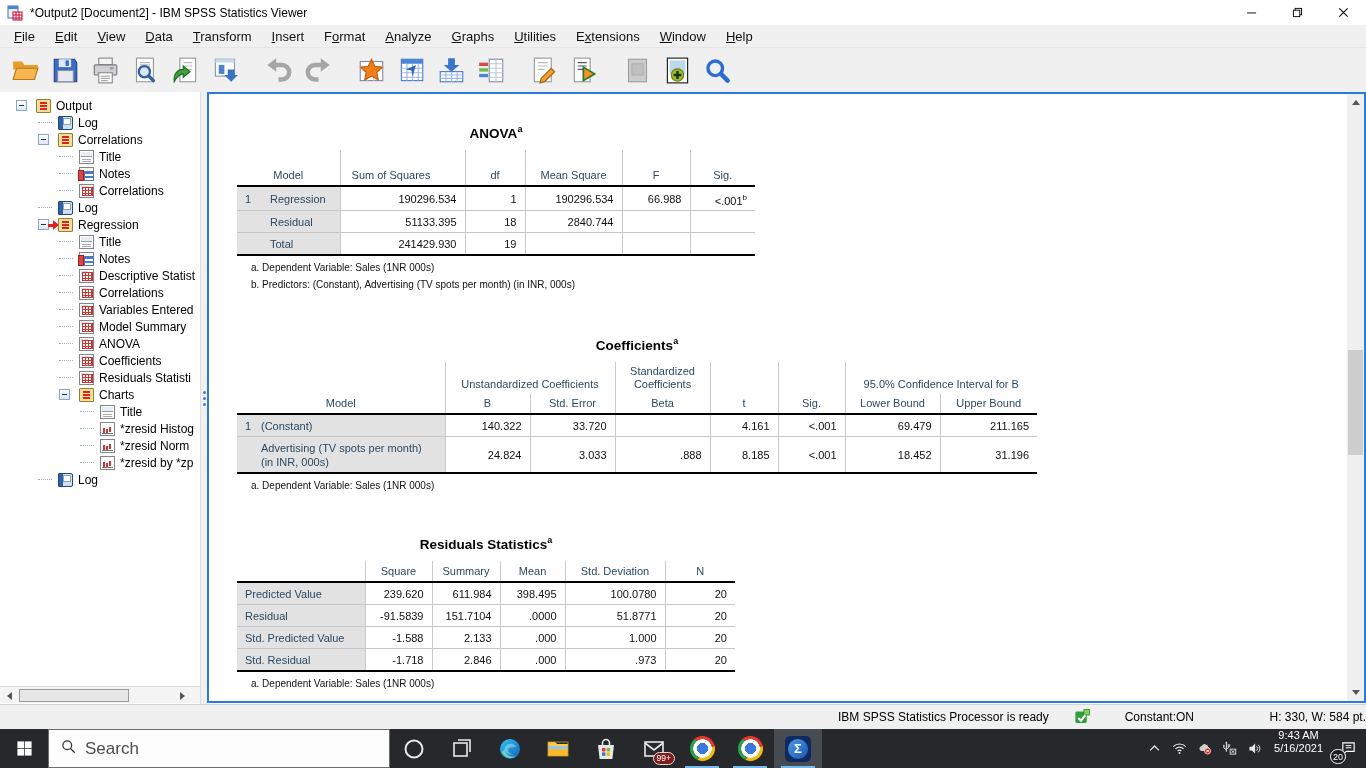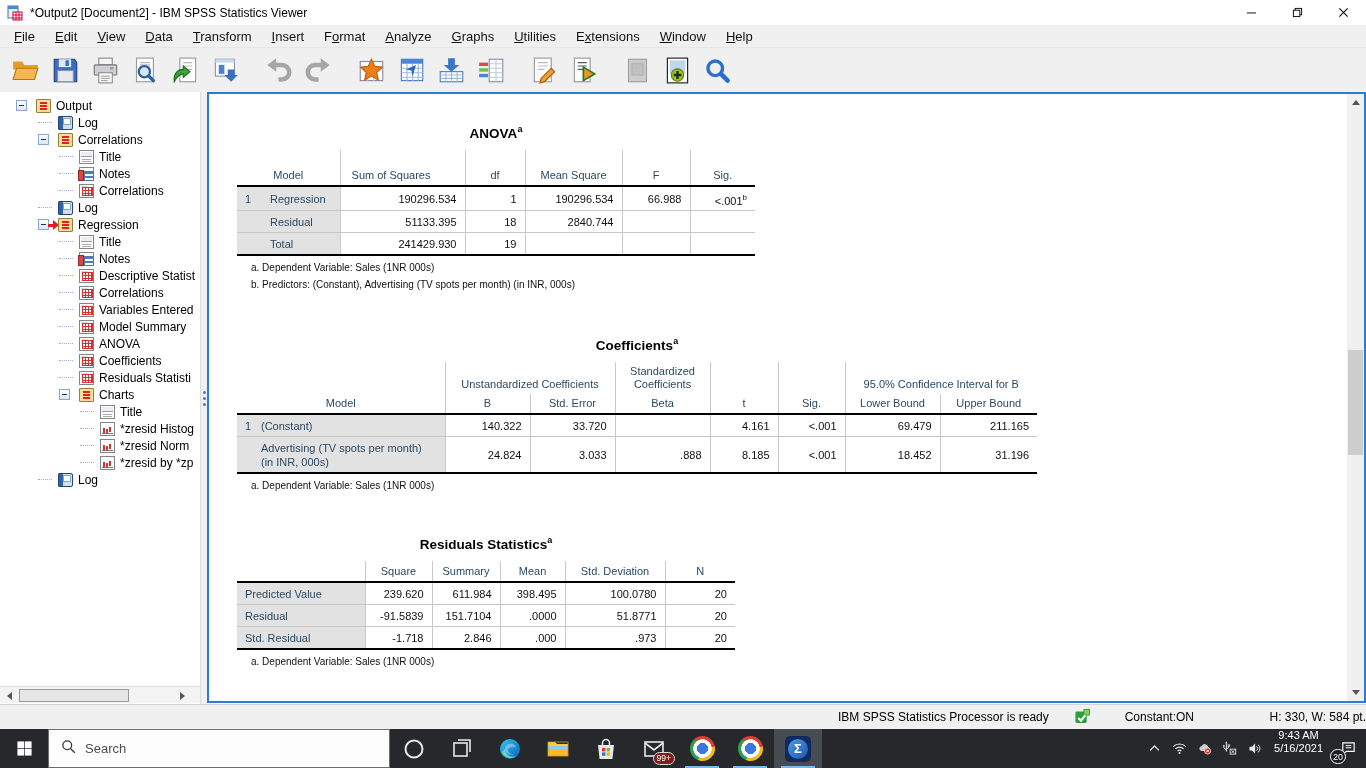--- a/index.html
+++ b/index.html
@@ -110,21 +110,21 @@
 
 
 .taskbar{position:absolute;top:729px;left:0;width:1366px;height:39px;background:#26282b;display:flex;align-items:stretch}
 .tb-app{width:48px;position:relative;display:flex;align-items:center;justify-content:center;flex:none}
 .tb-app svg{width:24px;height:24px}
 .tb-app.start svg{width:17px;height:17px}
 .tb-app.open::after{content:"";position:absolute;bottom:0;left:7px;right:7px;height:2px;background:#76b9ed}
 .tb-app.focused{background:#474c52}
 .searchbox{width:342px;background:#fdfdfd;border:1px solid #6d6d6d;display:flex;align-items:center;padding-left:12px;gap:9px;flex:none}
 .searchbox svg{width:15px;height:15px;flex:none}
-.searchbox input{border:0;outline:0;background:transparent;font-size:13px;width:270px;color:#0f766e;font-family:inherit}
+.searchbox input{border:0;outline:0;background:transparent;font-size:17px;width:270px;color:#0f766e;font-family:inherit}
 .searchbox input::placeholder{color:#4d4d4d;opacity:1}
 .apps{display:flex}
 .trayzone{margin-left:auto;display:flex;align-items:flex-start}
 .tray{display:flex;align-items:center}
 .tray span{width:25px;height:39px;display:flex;align-items:center;justify-content:center}
 .tray svg{width:15px;height:15px}
 .clock{color:#fff;font-size:11px;text-align:center;line-height:13px;padding:0 7px}
 .action{position:relative;width:36px;height:39px;display:flex;align-items:center;justify-content:center}
 .action svg{width:17px;height:17px}
 .abadge{position:absolute;left:0;bottom:4px;min-width:15px;height:15px;border-radius:8px;background:#1b1d1f;border:1px solid #fff;color:#fff;font-size:9px;display:flex;align-items:center;justify-content:center;padding:0 2px}
@@ -599,20 +599,28 @@
                   <td class="num v">398.495</td>
                   <td class="num v">100.0780</td>
                   <td class="num v">20</td>
                 </tr>
                 <tr>
                   <td class="lab">Residual</td>
                   <td class="num v">-91.5839</td>
                   <td class="num v">151.7104</td>
                   <td class="num v">.0000</td>
                   <td class="num v">51.8771</td>
+                  <td class="num v">20</td>
+                </tr>
+                <tr>
+                  <td class="lab">Std. Predicted Value</td>
+                  <td class="num v">-1.588</td>
+                  <td class="num v">2.133</td>
+                  <td class="num v">.000</td>
+                  <td class="num v">1.000</td>
                   <td class="num v">20</td>
                 </tr>
                 <tr>
                   <td class="lab">Std. Residual</td>
                   <td class="num v">-1.718</td>
                   <td class="num v">2.846</td>
                   <td class="num v">.000</td>
                   <td class="num v">.973</td>
                   <td class="num v">20</td>
                 </tr>

